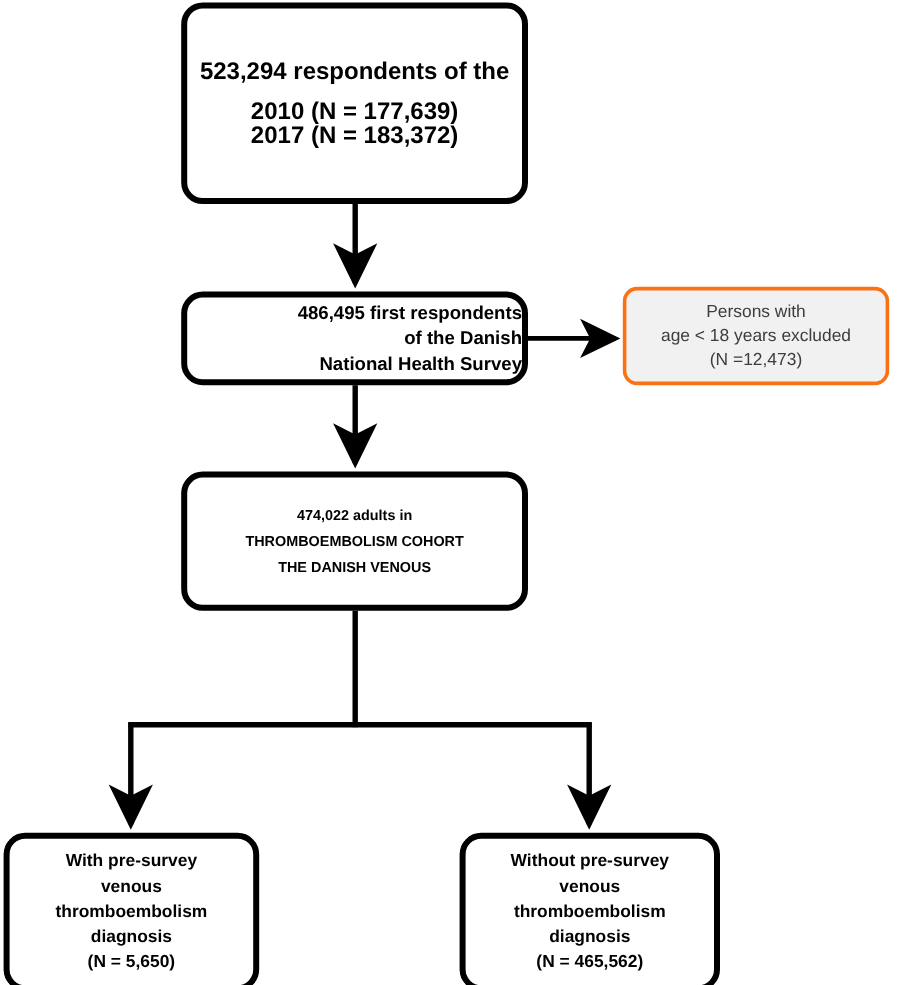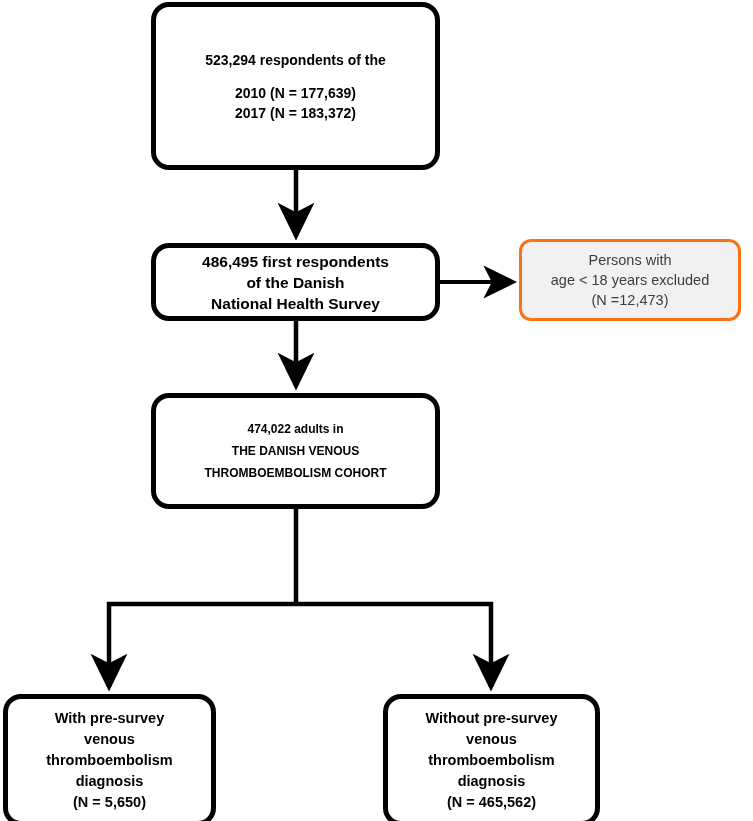--- a/index.html
+++ b/index.html
@@ -61,30 +61,31 @@
   .spacer-line {
     height: 13px;
   }
 
   
   #node-survey-respondents {
     left: 151px;
     top: 2px;
     width: 289px;
     height: 168px;
-    font-size: 14px;
+    font-size: 20px;
     line-height: 20px;
   }
   #node-first-respondents {
     left: 151px;
     top: 243px;
     width: 289px;
     height: 78px;
     font-size: 15.5px;
     line-height: 21px;
+    align-items: flex-end;
   }
   #node-age-excluded {
     left: 519px;
     top: 239px;
     width: 222px;
     height: 82px;
     font-size: 14.5px;
     line-height: 20px;
   }
   #node-cohort {
@@ -153,22 +154,22 @@
   </div>
 
   <div class="node excluded" id="node-age-excluded">
     <div class="line">Persons with</div>
     <div class="line">age &lt; 18 years excluded</div>
     <div class="line">(N =12,473)</div>
   </div>
 
   <div class="node primary" id="node-cohort">
     <div class="line">474,022 adults in</div>
+    <div class="line">THROMBOEMBOLISM COHORT</div>
     <div class="line">THE DANISH VENOUS</div>
-    <div class="line">THROMBOEMBOLISM COHORT</div>
   </div>
 
   <div class="node primary" id="node-with-vte">
     <div class="line">With pre-survey</div>
     <div class="line">venous</div>
     <div class="line">thromboembolism</div>
     <div class="line">diagnosis</div>
     <div class="line">(N = 5,650)</div>
   </div>
 

